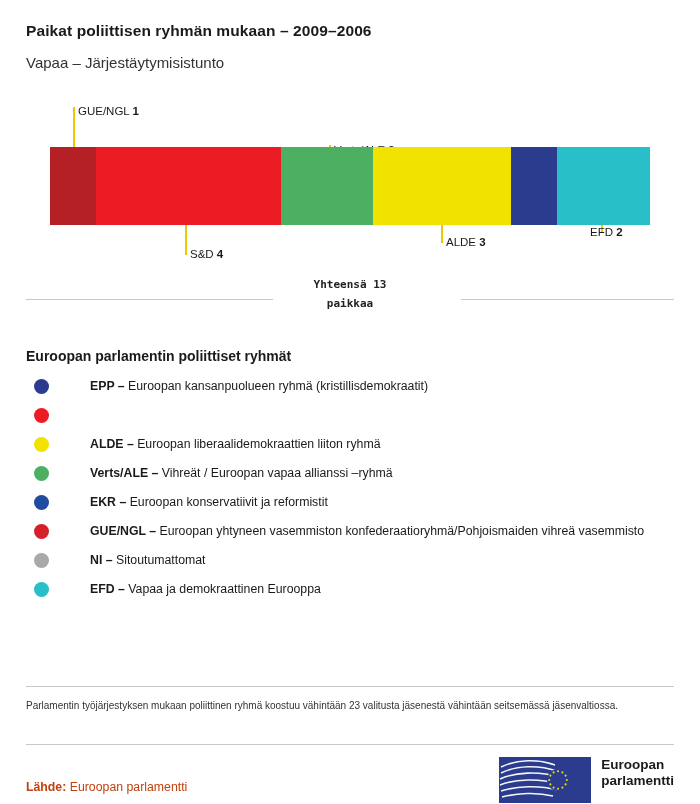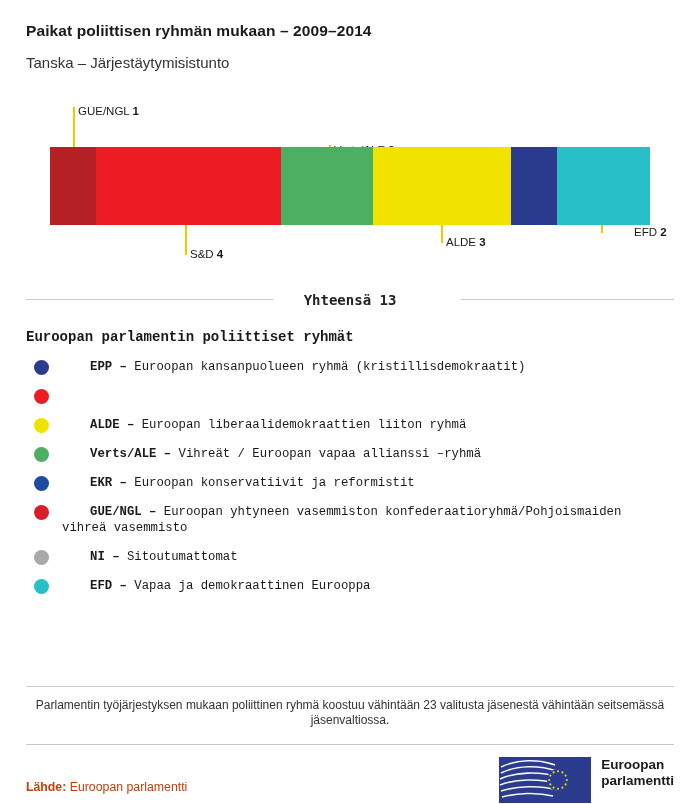--- a/index.html
+++ b/index.html
@@ -78,42 +78,41 @@
   
   .totals {
     position: relative;
     margin-top: 10px;
     height: 54px;
   }
   .total-text {
     position: absolute;
     left: 0;
     right: 0;
-    top: 16px;
+    top: 0;
     text-align: center;
     font-family: "DejaVu Sans Mono", monospace;
-    font-size: 14px;
+    font-size: 11px;
     font-weight: bold;
     color: #222;
     line-height: 19px;
   }
   .rule {
     position: absolute;
     top: 24px;
     height: 1px;
     background: #c8c8c8;
   }
   .rule.left { left: 26px; width: 247px; }
   .rule.right { right: 26px; width: 213px; }
 
   
   .legend {
     padding: 0 26px;
-    margin-top: 0;
-    font-family: Liberation Mono, monospace;
+    margin-top: 19px;
   }
   .legend-title {
     font-size: 14px;
     font-weight: bold;
     color: #1a1a1a;
     margin: 0 0 14px 0;
   }
   .legend-item {
     display: flex;
     align-items: flex-start;
@@ -145,24 +144,23 @@
     left: 26px;
     right: 26px;
     top: 686px;
   }
   .foot-rule {
     height: 1px;
     background: #c8c8c8;
     margin-bottom: 11px;
   }
   .foot-text {
-    font-size: 12px;
+    font-size: 10px;
     line-height: 15px;
     color: #333;
-    text-align: center;
   }
 
   
   .source {
     position: absolute;
     left: 26px;
     right: 26px;
     top: 744px;
   }
   .source-rule {
@@ -210,22 +208,22 @@
     font-weight: bold;
     color: #1a1a1a;
   }
 </style>
 </head>
 <body>
 
 <div class="page">
 
   <div class="header">
-    <div class="title">Paikat poliittisen ryhmän mukaan – 2009–2014</div>
-    <div class="subtitle">Tanska – Järjestäytymisistunto</div>
+    <div class="title">Paikat poliittisen ryhmän mukaan – 2009–2006</div>
+    <div class="subtitle">Vapaa – Järjestäytymisistunto</div>
   </div>
 
   <div class="chart-area">
 
     <div class="callout" style="left:78px; top:0px;">
       <span class="grp">GUE/NGL</span>
       <span class="num">1</span>
     </div>
     <div class="tick" style="left:73px; top:2px; height:40px;"></div>
 
@@ -256,29 +254,30 @@
       <span class="num">4</span>
     </div>
 
     <div class="tick" style="left:441px; top:120px; height:18px;"></div>
     <div class="callout" style="left:446px; top:131px;">
       <span class="grp">ALDE</span>
       <span class="num">3</span>
     </div>
 
     <div class="tick" style="left:601px; top:120px; height:8px;"></div>
-    <div class="callout" style="left:634px; top:121px;">
+    <div class="callout" style="left:590px; top:121px;">
       <span class="grp">EFD</span>
       <span class="num">2</span>
     </div>
   </div>
 
   <div class="totals">
     <div class="total-text">
       <div>Yhteensä 13</div>
+      <div>paikkaa</div>
     </div>
     <div class="rule left"></div>
     <div class="rule right"></div>
   </div>
 
   <div class="legend">
     <div class="legend-title">Euroopan parlamentin poliittiset ryhmät</div>
 
     <div class="legend-item">
       <span class="dot" style="background:#2b3c8e;"></span>

